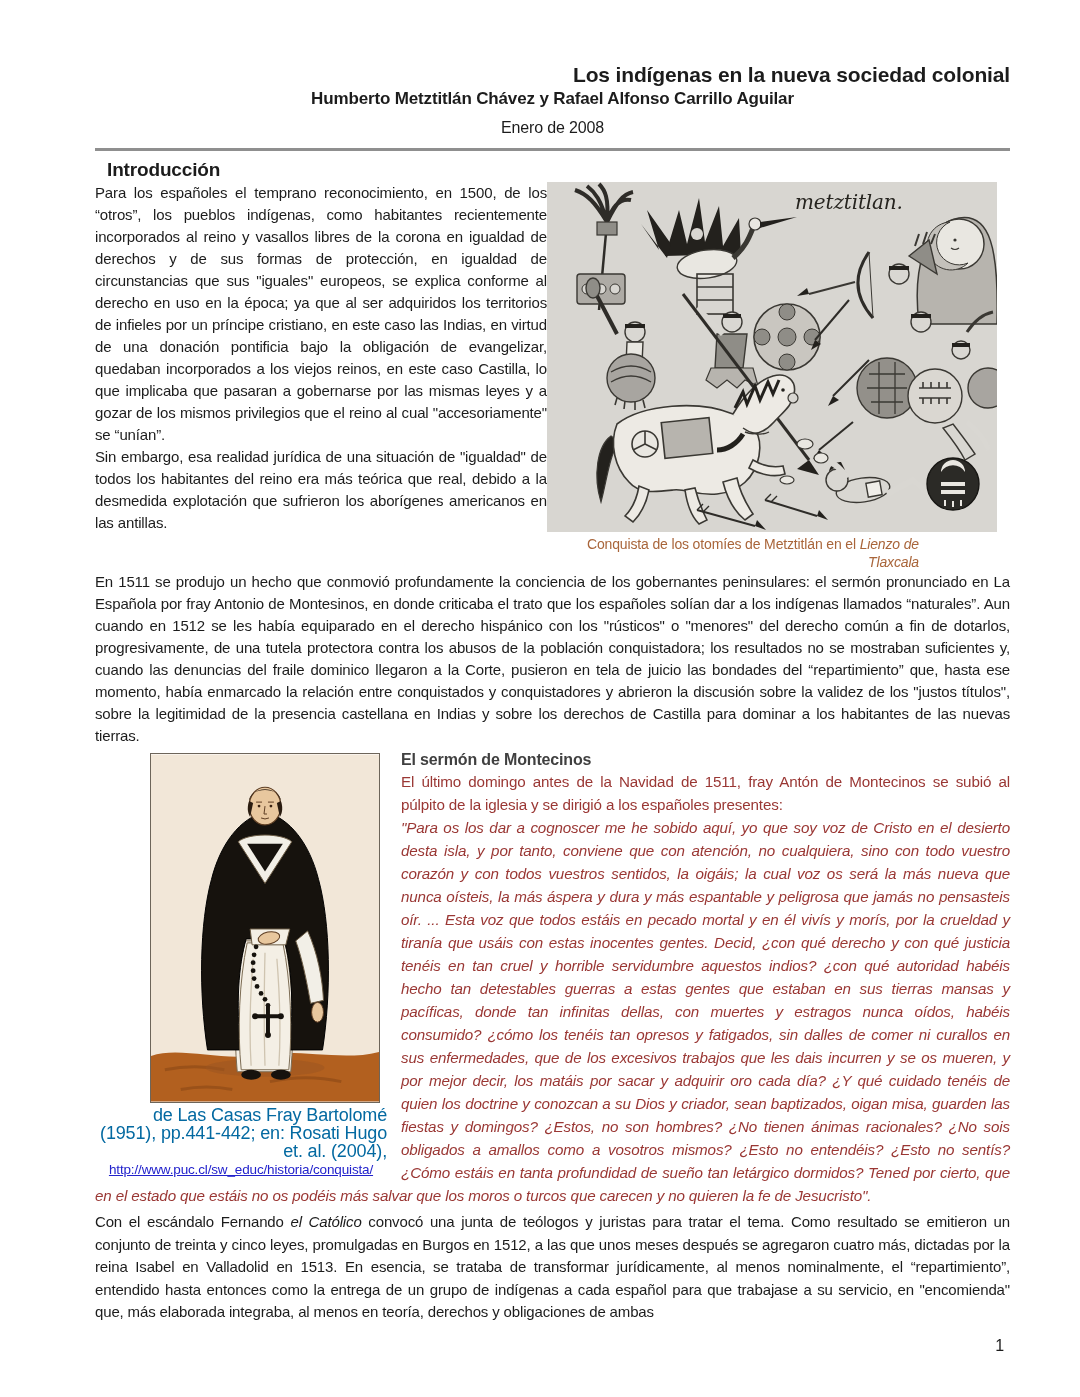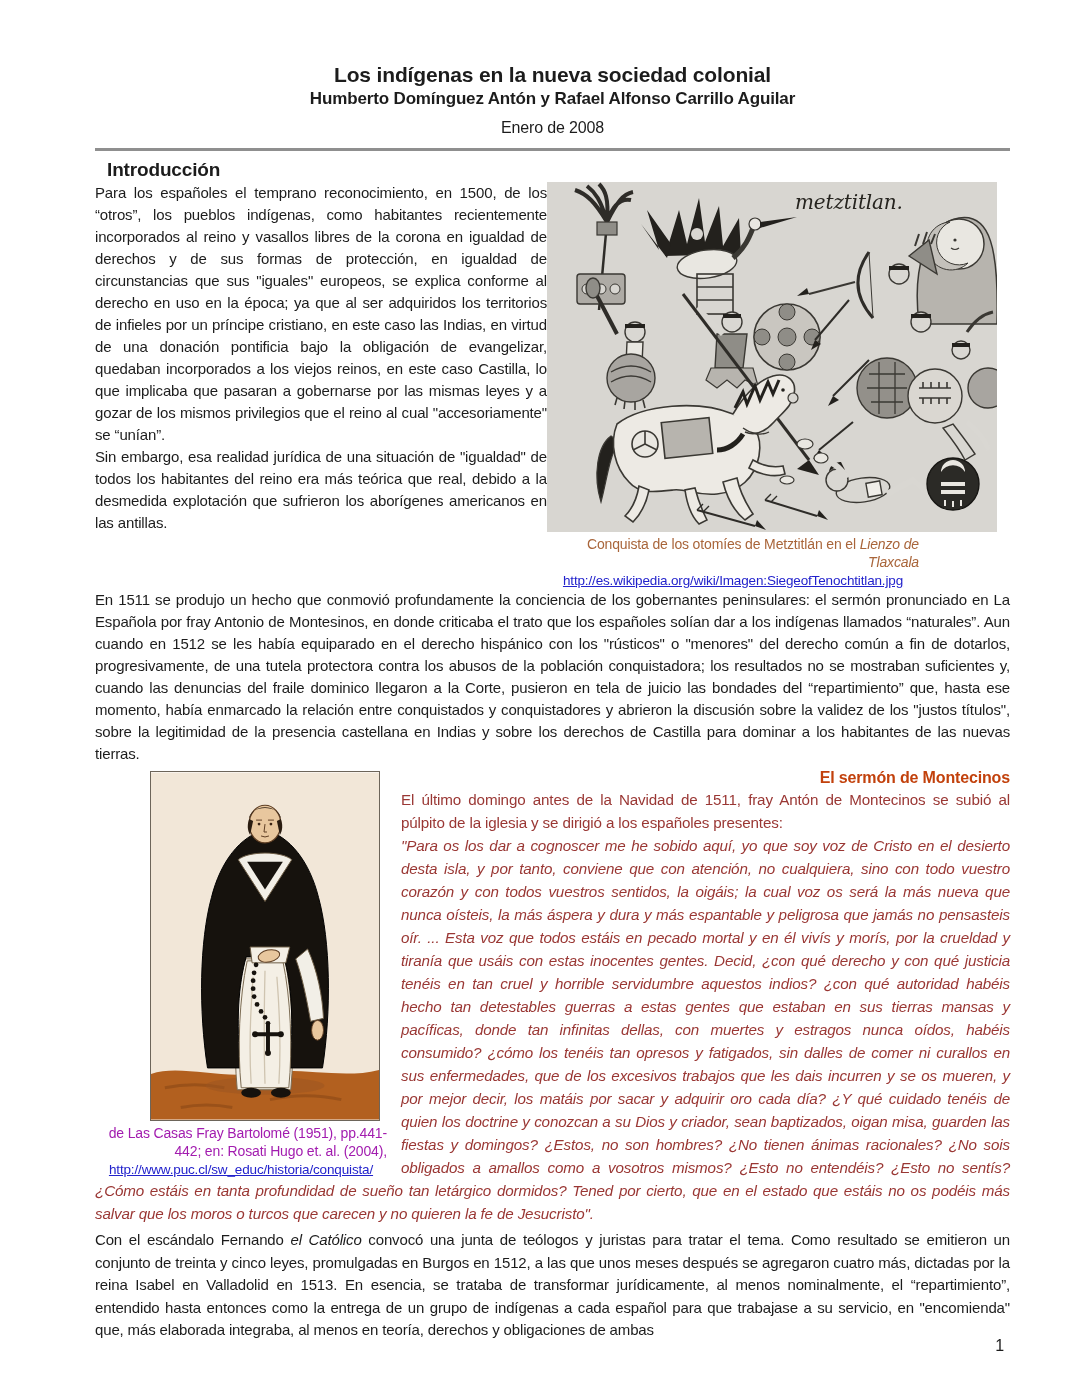--- a/index.html
+++ b/index.html
@@ -8,56 +8,56 @@
     width:1080px;height:1397px;
     box-sizing:border-box;
     padding:62px 70px 0 95px;
     background:#ffffff;
     overflow:hidden;
     font-family:"Liberation Sans", sans-serif;
     color:#1c1c1c;
     letter-spacing:-0.15px;
   }
   
-  .doc-title{font-size:21px;font-weight:bold;text-align:center;line-height:26px;}
+  .doc-title{font-size:21px;font-weight:bold;text-align:right;line-height:26px;}
   .doc-authors{font-size:17px;font-weight:bold;text-align:center;line-height:22px;}
   .doc-date{font-size:16px;text-align:center;margin-top:8px;line-height:20px;}
   .rule{border:none;border-top:3px solid #8f8f8f;margin:10px 0 8px 0;}
   
   h3.sec{font-size:19px;font-weight:bold;margin:0 0 2px 12px;line-height:21px;}
   p.body{font-size:15px;line-height:22px;text-align:justify;margin:0;}
   
   .intro-row{display:flex;}
   .intro-text{width:452px;}
   .battle-figure{width:372px;}
   .battle-img{width:450px;height:350px;display:block;}
   .fig-caption{font-size:14px;line-height:18px;text-align:right;color:#a9653a;margin-top:3px;}
   .fig-caption .it{font-style:italic;}
   a.doc-link{color:#2222cc;text-decoration:underline;font-size:13.5px;line-height:17px;cursor:pointer;}
   .link-line{text-align:center;}
   
   .sermon-wrap{margin-top:2px;}
   .friar-figure{float:left;width:292px;margin:4px 14px 0 0;}
   .friar-img{width:230px;height:350px;display:block;margin-left:55px;border:1px solid #6d655a;box-sizing:border-box;}
-  .friar-caption{font-size:14px;line-height:18px;text-align:right;color:#a21caf;margin-top:3px;}
-  .sermon-head{font-size:16px;font-weight:bold;text-align:right;color:#c2410c;margin:0;line-height:21px;}
+  .friar-caption{font-size:18px;line-height:18px;text-align:right;color:#0369a1;margin-top:3px;}
+  .sermon-head{font-size:16px;font-weight:bold;text-align:left;color:#404040;margin:0;line-height:21px;}
   p.sermon-lead{font-size:15.2px;line-height:23px;text-align:justify;color:#9a3734;margin:0;}
   p.sermon-quote{font-size:15.2px;line-height:23px;text-align:justify;color:#9a3734;font-style:italic;margin:0;}
   
   p.closing{clear:both;font-size:15px;line-height:22.5px;text-align:justify;margin:4px 0 0 0;}
   .page-number{position:absolute;right:76px;bottom:42px;font-size:16px;}
 </style>
 </head>
 <body>
 
 <div class="page">
 
   <div>
     <div class="doc-title">Los indígenas en la nueva sociedad colonial</div>
-    <div class="doc-authors">Humberto Domínguez Antón y Rafael Alfonso Carrillo Aguilar</div>
+    <div class="doc-authors">Humberto Metztitlán Chávez y Rafael Alfonso Carrillo Aguilar</div>
     <div class="doc-date">Enero de 2008</div>
   </div>
   <hr class="rule">
 
   <h3 class="sec">Introducción</h3>
   <div class="intro-row">
     <div class="intro-text">
       <p class="body">Para los españoles el temprano reconocimiento, en 1500, de los “otros”, los pueblos indígenas, como habitantes recientemente incorporados al reino y vasallos libres de la corona en igualdad de derechos y de sus formas de protección, en igualdad de circunstancias que sus "iguales" europeos, se explica conforme al derecho en uso en la época; ya que al ser adquiridos los territorios de infieles por un príncipe cristiano, en este caso las Indias, en virtud de una donación pontificia bajo la obligación de evangelizar, quedaban incorporados a los viejos reinos, en este caso Castilla, lo que implicaba que pasaran a gobernarse por las mismas leyes y a gozar de los mismos privilegios que el reino al cual "accesoriamente" se “unían”.</p>
       <p class="body">Sin embargo, esa realidad jurídica de una situación de "igualdad" de todos los habitantes del reino era más teórica que real, debido a la desmedida explotación que sufrieron los aborígenes americanos en las antillas.</p>
     </div>
@@ -198,21 +198,20 @@
           <rect x="394" y="308" width="24" height="4" fill="#e9e7e1" stroke="none"></rect>
           <path d="M398,318 v6 M406,319 v6 M414,318 v6" stroke="#e9e7e1" stroke-width="2"></path>
         </g>
         <g stroke="#3a3833" stroke-width="1.2">
           <ellipse cx="258" cy="262" rx="8" ry="5" fill="#e9e7e1"></ellipse>
           <ellipse cx="274" cy="276" rx="7" ry="5" fill="#e9e7e1"></ellipse>
           <ellipse cx="240" cy="298" rx="7" ry="4" fill="#e9e7e1"></ellipse>
         </g>
       </svg>
       <div class="fig-caption"><span>Conquista de los otomíes de Metztitlán en el </span><span class="it">Lienzo de Tlaxcala</span></div>
-      <div class="link-line"><a class="doc-link">http://es.wikipedia.org/wiki/Imagen:SiegeofTenochtitlan.jpg</a></div>
     </div>
   </div>
 
   <p class="body">En 1511 se produjo un hecho que conmovió profundamente la conciencia de los gobernantes peninsulares: el sermón pronunciado en La Española por fray Antonio de Montesinos, en donde criticaba el trato que los españoles solían dar a los indígenas llamados “naturales”. Aun cuando en 1512 se les había equiparado en el derecho hispánico con los "rústicos" o "menores" del derecho común a fin de dotarlos, progresivamente, de una tutela protectora contra los abusos de la población conquistadora; los resultados no se mostraban suficientes y, cuando las denuncias del fraile dominico llegaron a la Corte, pusieron en tela de juicio las bondades del “repartimiento” que, hasta ese momento, había enmarcado la relación entre conquistados y conquistadores y abrieron la discusión sobre la validez de los "justos títulos", sobre la legitimidad de la presencia castellana en Indias y sobre los derechos de Castilla para dominar a los habitantes de las nuevas tierras.</p>
 
   <div class="sermon-wrap">
     <div class="friar-figure">
       <svg class="friar-img" viewBox="0 0 230 350" xmlns="http://www.w3.org/2000/svg">
         <rect width="230" height="350" fill="#f2e7d8"></rect>
         <path d="M0,304 C30,294 70,310 110,303 C150,296 192,310 230,300 L230,350 L0,350 Z" fill="#b2601f"></path>

